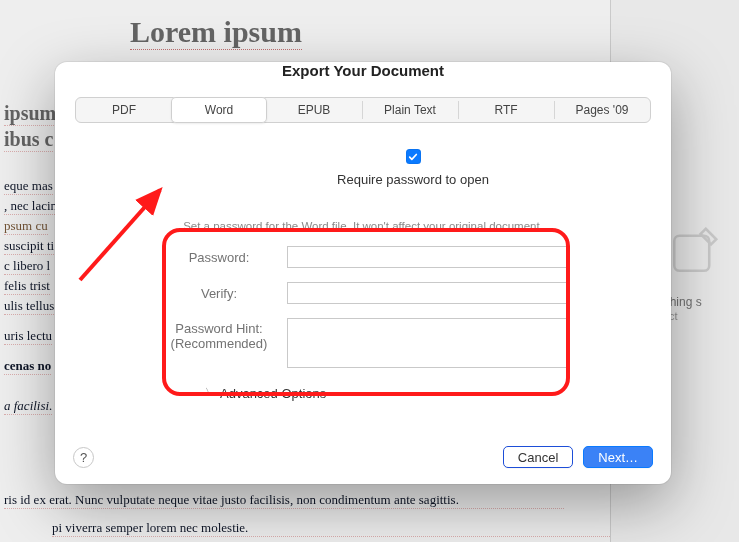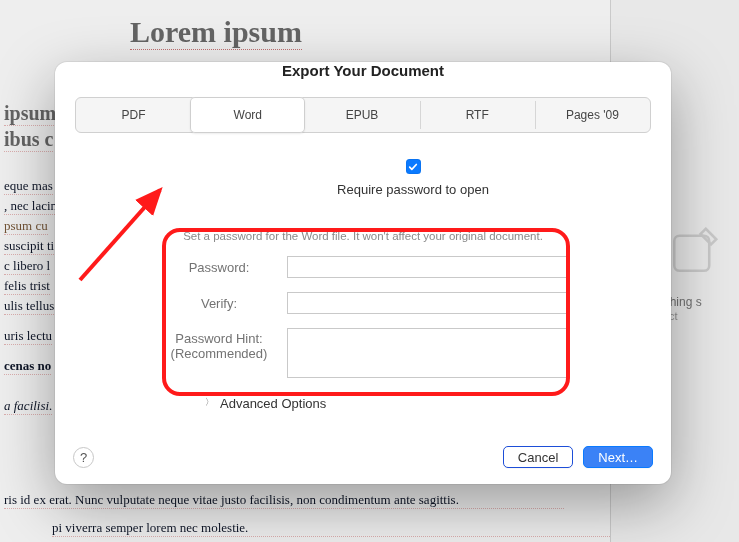--- a/index.html
+++ b/index.html
@@ -36,21 +36,21 @@
   
   .modal {
     position: absolute; left: 55px; top: 62px; width: 616px; height: 422px;
     background: #ffffff; border-radius: 12px;
     box-shadow: 0 20px 60px rgba(0,0,0,0.35), 0 0 0 1px rgba(0,0,0,0.06);
   }
   .modal-title { text-align: center; font-size: 15px; font-weight: 600; color: #222; }
 
   
   .segmented {
-    margin: 18px auto 0 auto; width: 576px; height: 36px;
+    margin: 18px auto 0 auto; width: 576px; height: 26px;
     display: flex; border: 1px solid #d0d0d0; border-radius: 6px;
     background: #f5f5f5;
   }
   .segmented .seg {
     flex: 1; display: flex; align-items: center; justify-content: center;
     font-size: 12px; color: #444; position: relative; cursor: pointer;
   }
   .segmented .seg + .seg::before {
     content: ""; position: absolute; left: 0; top: 3px; bottom: 3px; width: 1px; background: #d6d6d6;
   }
@@ -157,20 +157,23 @@
     <div class="seg">
         <span>PDF</span>
       </div>
     <div class="seg active">
         <span>Word</span>
       </div>
     <div class="seg">
         <span>EPUB</span>
       </div>
     <div class="seg">
+        <span>Plain Text</span>
+      </div>
+    <div class="seg">
         <span>RTF</span>
       </div>
     <div class="seg">
         <span>Pages '09</span>
       </div>
   </div>
 
   <div class="check-row">
     <div class="mac-checkbox">
       <svg viewBox="0 0 12 12">

